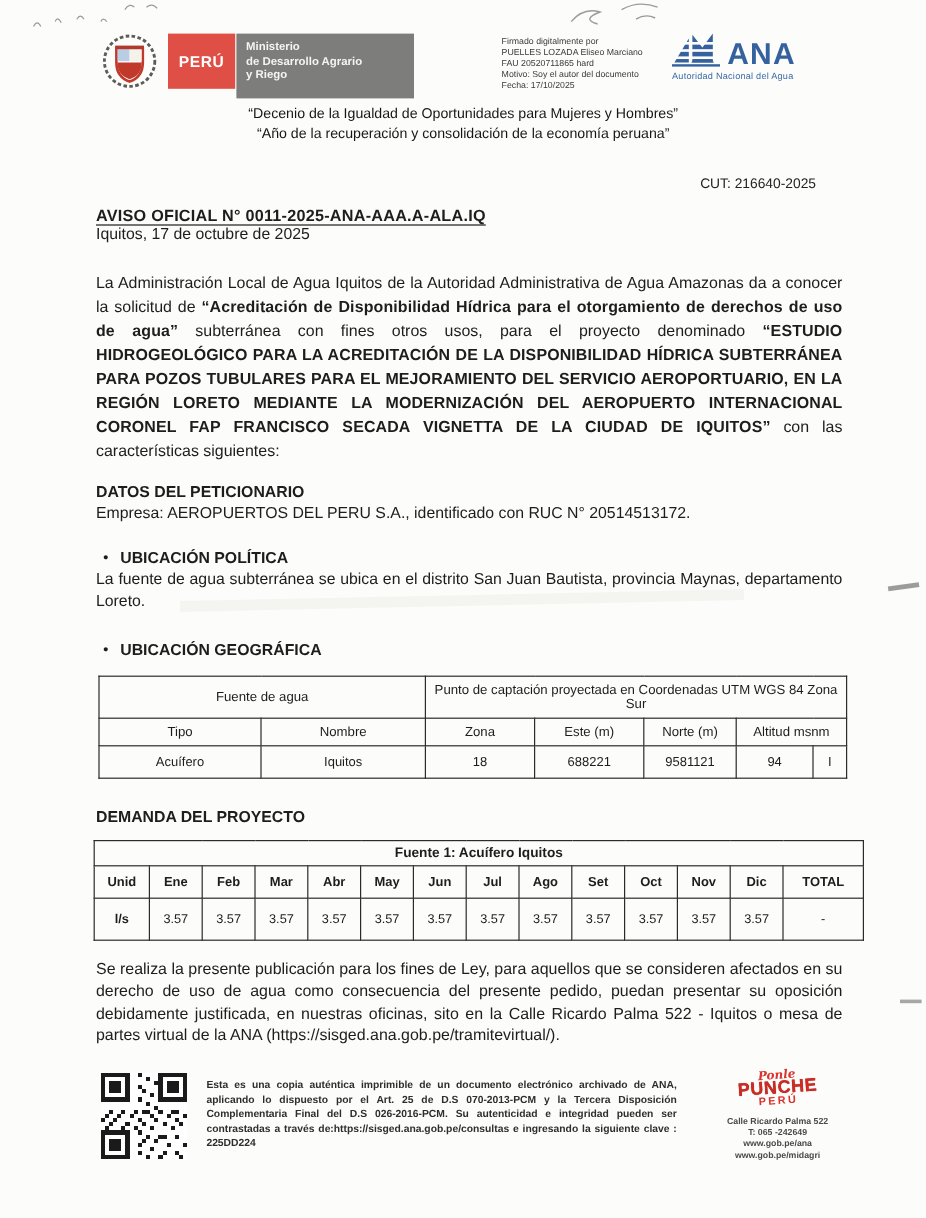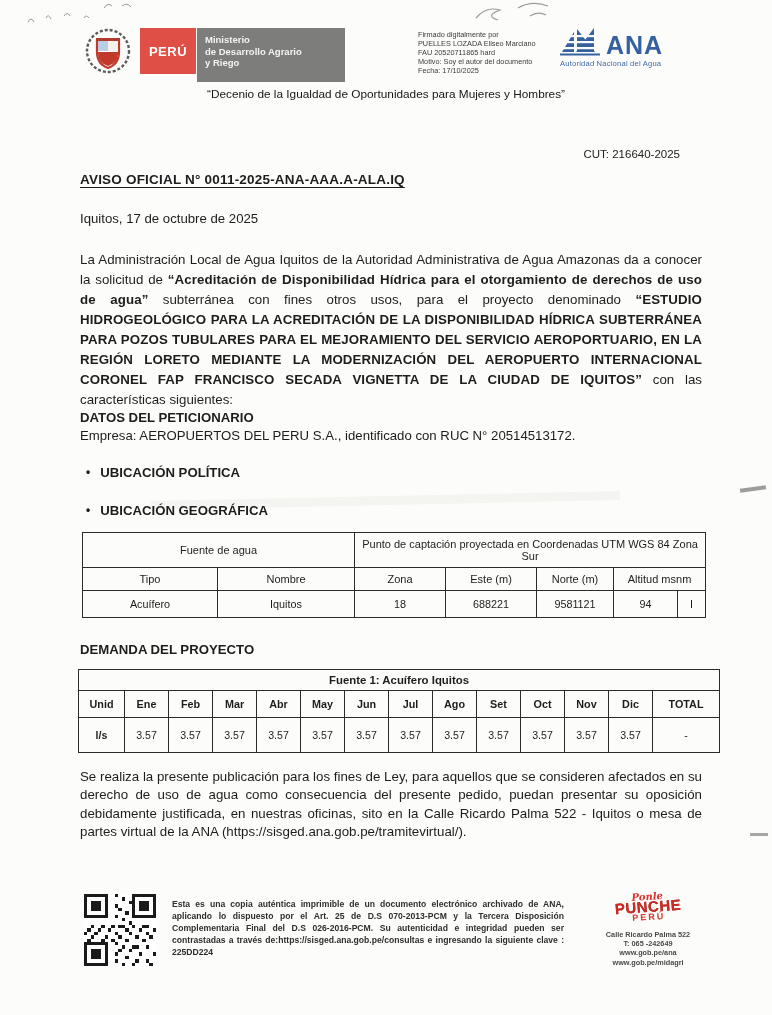--- a/index.html
+++ b/index.html
@@ -23,24 +23,24 @@
   .sig-block{position:absolute;left:334px;top:4px;width:180px;font-size:7.3px;line-height:9px;color:#3a3a3a;}
   .ana-logo{position:absolute;left:476px;top:2px;width:150px;}
   .ana-top{display:flex;align-items:flex-end;gap:6px;}
   .ana-name{color:#35629f;font-weight:bold;font-size:25px;letter-spacing:1px;line-height:26px;}
   .ana-sub{color:#3f6aa8;font-size:7.6px;margin-top:1px;letter-spacing:.2px;}
   .quotes{position:absolute;top:86px;left:0;width:100%;text-align:center;font-size:11.8px;line-height:16.5px;color:#161616;}
   .cut{position:absolute;top:148px;right:92px;font-size:11.5px;color:#222;padding-left:13px;}
   
   .content{position:absolute;top:172px;left:80px;width:622px;}
   .doc-title{font-size:13.5px;font-weight:bold;text-decoration:underline;text-underline-offset:3px;letter-spacing:.2px;}
-  .dateline{margin-top:24px;font-size:13.2px;}
+  .dateline{font-size:13.2px;}
   .para{margin-top:24px;font-size:13.3px;line-height:20px;text-align:justify;}
   .para b{letter-spacing:.1px;}
-  .sec-head{font-size:13.2px;font-weight:bold;}
+  .sec-head{margin-top:16px;font-size:13.2px;font-weight:bold;}
   .sec-body{margin-top:2px;font-size:13.2px;line-height:18.5px;text-align:justify;}
   .bullet-head{margin-top:19px;font-size:13.2px;font-weight:bold;display:flex;gap:10px;padding-left:6px;}
   .bullet-head .dot{font-size:12px;}
   
   table{border-collapse:collapse;table-layout:fixed;}
   td,th{border:1.6px solid #2b2b2b;text-align:center;vertical-align:middle;overflow:hidden;}
   .geo-table{margin-top:14px;width:623px;margin-left:2px;font-size:11px;}
   .geo-table th{font-size:11px;font-weight:normal;padding:5px 2px;}
   .geo-table td{padding:7px 2px;font-size:10.8px;}
   .demand-wrap{margin-top:12px;}
@@ -119,39 +119,41 @@
           <rect x="0" y="25.5" width="40" height="2" fill="#35629f"></rect>
         </svg>
         <span class="ana-name">ANA</span>
       </div>
       <div class="ana-sub">Autoridad Nacional del Agua</div>
     </div>
   </div>
 
   <div class="quotes">
     <div>“Decenio de la Igualdad de Oportunidades para Mujeres y Hombres”</div>
+    <div>“Año de la recuperación y consolidación de la economía peruana”</div>
   </div>
 
   <div class="cut">CUT: 216640-2025</div>
 
   <div class="content">
 
     <div class="doc-title">AVISO OFICIAL N° 0011-2025-ANA-AAA.A-ALA.IQ</div>
 
     <div class="dateline">Iquitos, 17 de octubre de 2025</div>
 
     <div class="para"><span>La Administración Local de Agua Iquitos de la Autoridad Administrativa de Agua Amazonas da a conocer la solicitud de </span><b>“Acreditación de Disponibilidad Hídrica para el otorgamiento de derechos de uso de agua”</b><span> subterránea con fines otros usos, para el proyecto denominado </span><b>“ESTUDIO HIDROGEOLÓGICO PARA LA ACREDITACIÓN DE LA DISPONIBILIDAD HÍDRICA SUBTERRÁNEA PARA POZOS TUBULARES PARA EL MEJORAMIENTO DEL SERVICIO AEROPORTUARIO, EN LA REGIÓN LORETO MEDIANTE LA MODERNIZACIÓN DEL AEROPUERTO INTERNACIONAL CORONEL FAP FRANCISCO SECADA VIGNETTA DE LA CIUDAD DE IQUITOS”</b><span> con las características siguientes:</span></div>
 
     <div class="sec-head">DATOS DEL PETICIONARIO</div>
     <div class="sec-body">Empresa: AEROPUERTOS DEL PERU S.A., identificado con RUC N° 20514513172.</div>
 
     <div class="bullet-head">
       <span class="dot">•</span>
       <span>UBICACIÓN POLÍTICA</span>
     </div>
+    <div class="sec-body">La fuente de agua subterránea se ubica en el distrito San Juan Bautista, provincia Maynas, departamento Loreto.</div>
 
     <div class="bullet-head" style="margin-top:23px;">
       <span class="dot">•</span>
       <span>UBICACIÓN GEOGRÁFICA</span>
     </div>
 
     <table class="geo-table">
       <colgroup>
         <col style="width:135px">
           <col style="width:137px">

